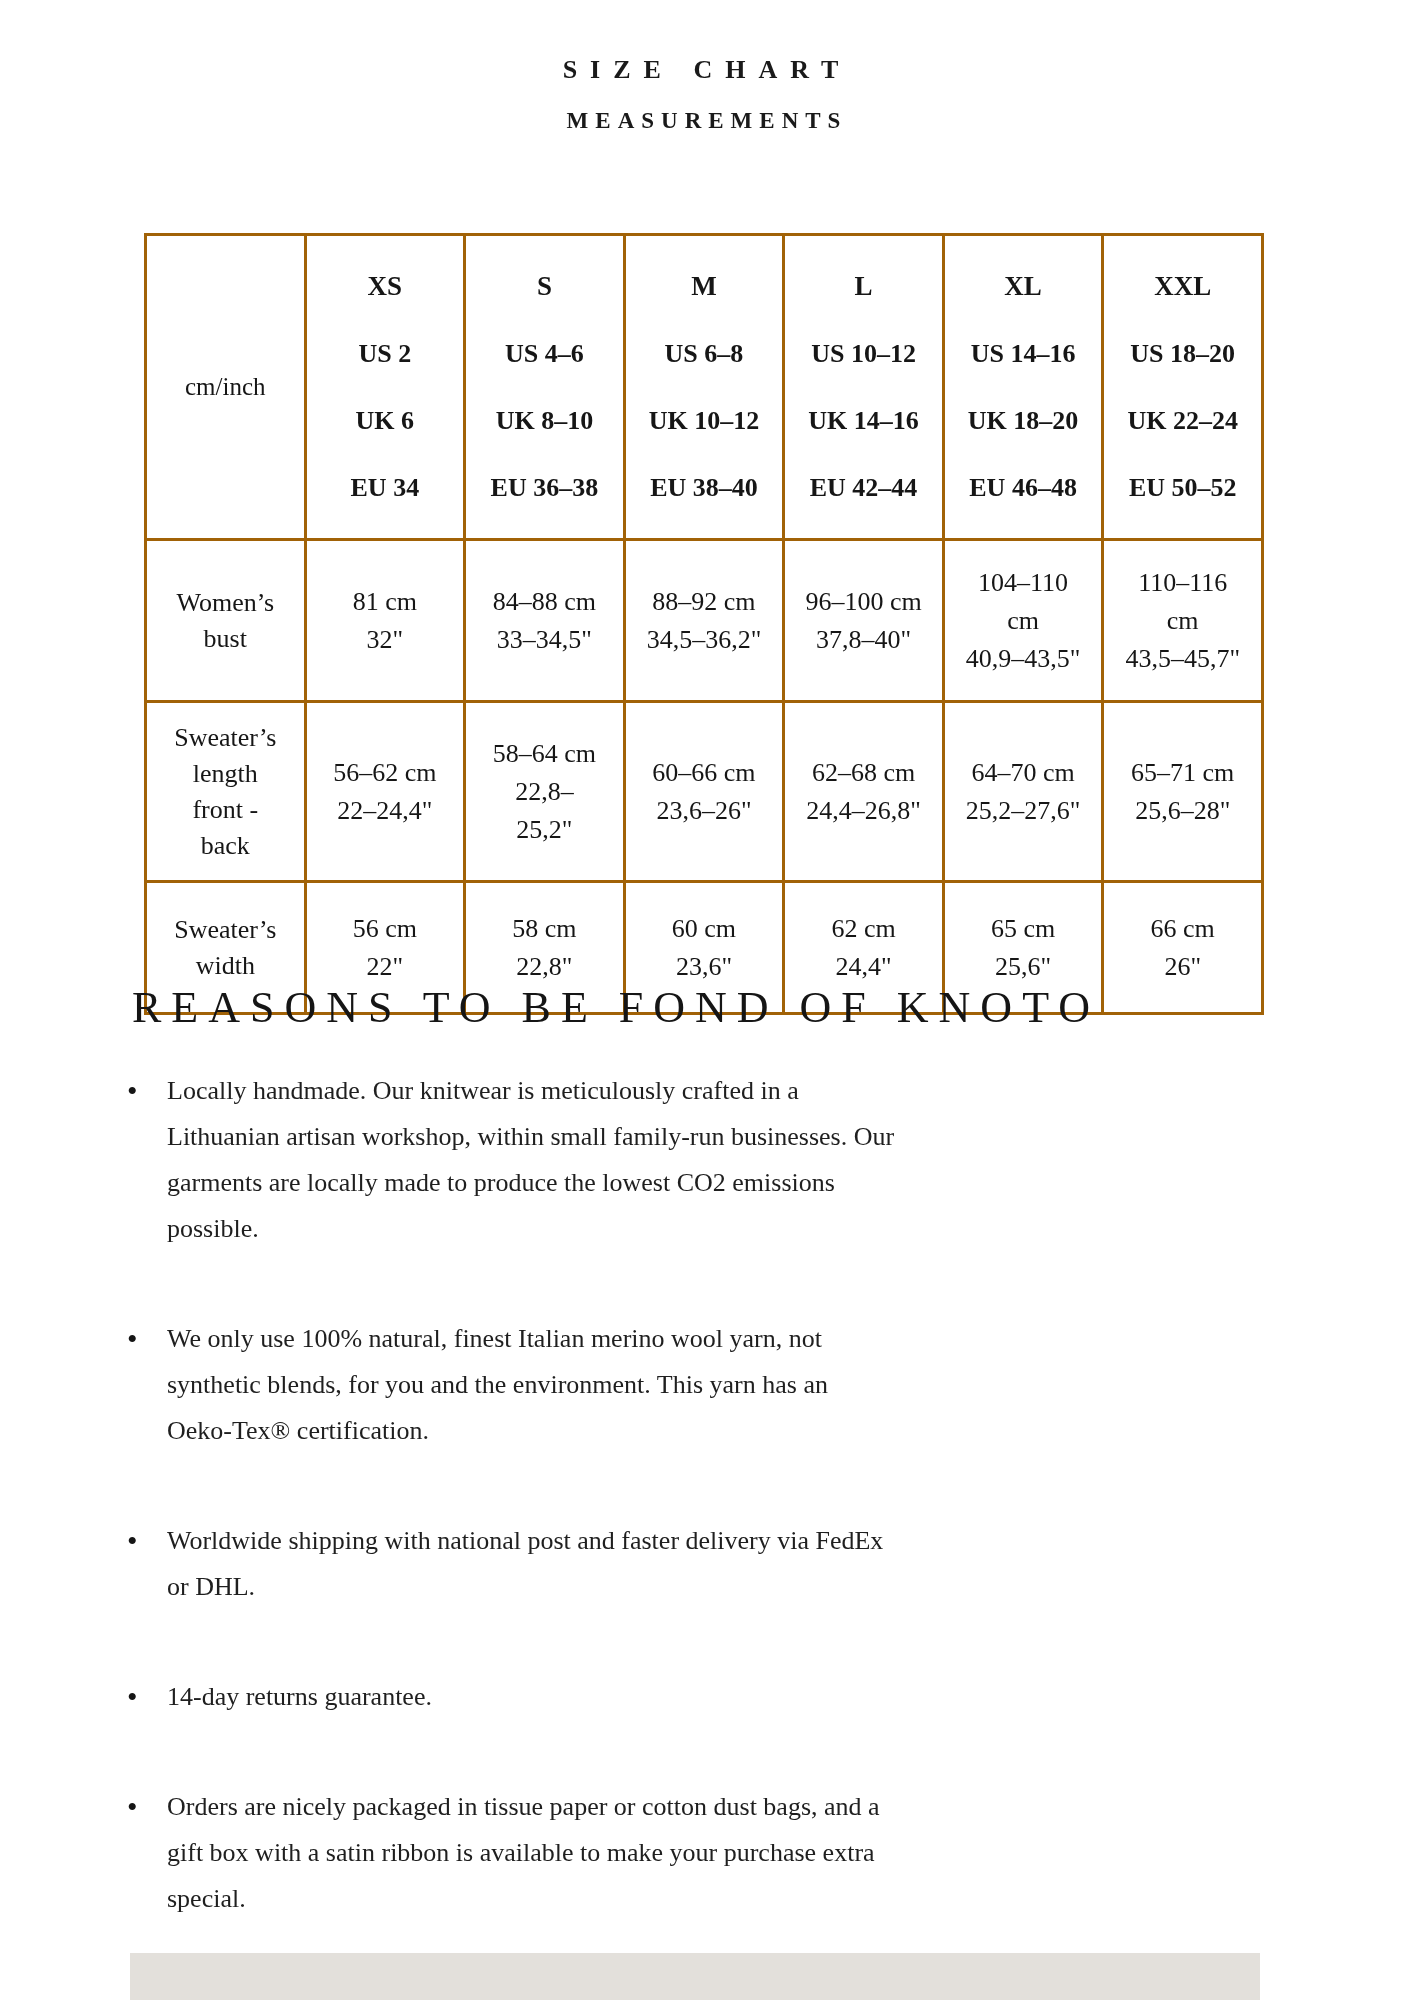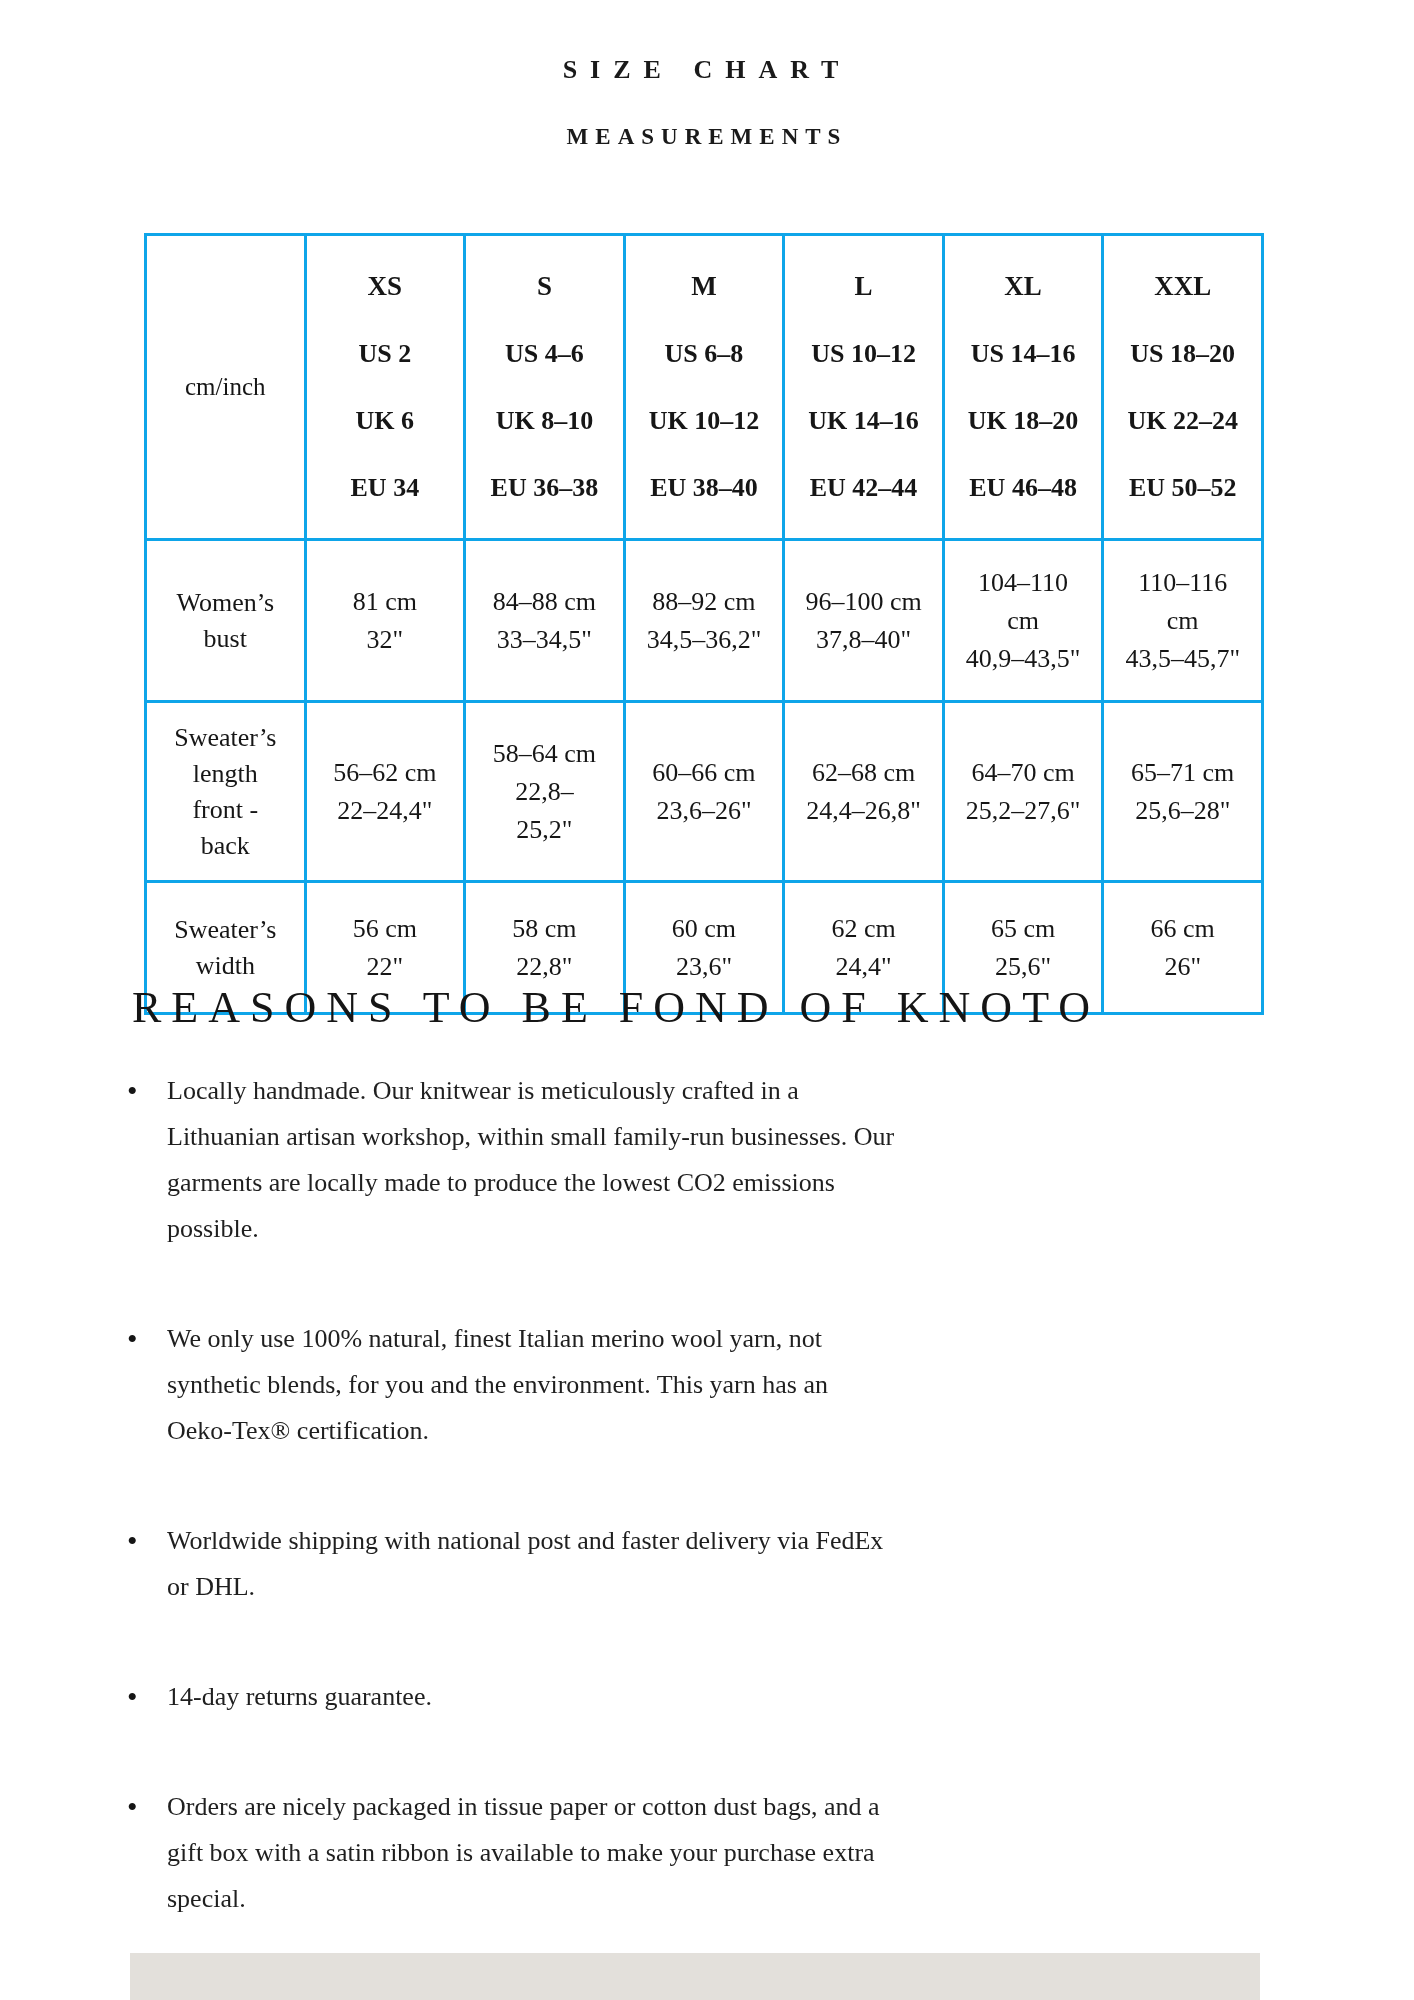--- a/index.html
+++ b/index.html
@@ -7,31 +7,31 @@
     width:1414px;height:2000px;position:relative;overflow:hidden;
     background:#ffffff;color:#1c1c1c;
     font-family:"Liberation Serif","DejaVu Serif",serif;
   }
   .doc-title{
     position:absolute;top:55px;left:0;width:100%;
     text-align:center;font-size:26px;font-weight:600;
     letter-spacing:13px;color:#1a1a1a;white-space:nowrap;
   }
   .doc-subtitle{
-    position:absolute;top:124px;left:0;width:100%;
+    position:absolute;top:108px;left:0;width:100%;
     text-align:center;font-size:23px;font-weight:700;
     letter-spacing:7px;color:#1a1a1a;white-space:nowrap;
   }
   table.size-chart{
     position:absolute;left:144px;top:233px;width:1120px;
     border-collapse:collapse;table-layout:fixed;
     text-align:center;font-size:26px;color:#161616;
   }
   table.size-chart th,table.size-chart td{
-    border:3px solid #0ea5e9;padding:2px 16px;
+    border:3px solid #a16207;padding:2px 16px;
     vertical-align:middle;white-space:pre-line;
   }
   tr.header-row{height:216px;}
   tr.row-bust{height:162px;}
   tr.row-length{height:180px;}
   tr.row-width{height:132px;}
   .unit-cell{font-weight:400;font-size:25px;}
   .col-head div{font-weight:700;line-height:37px;}
   .col-head .size-name{font-size:27px;}
   tbody th.row-label{font-weight:400;line-height:36px;font-size:26px;}

